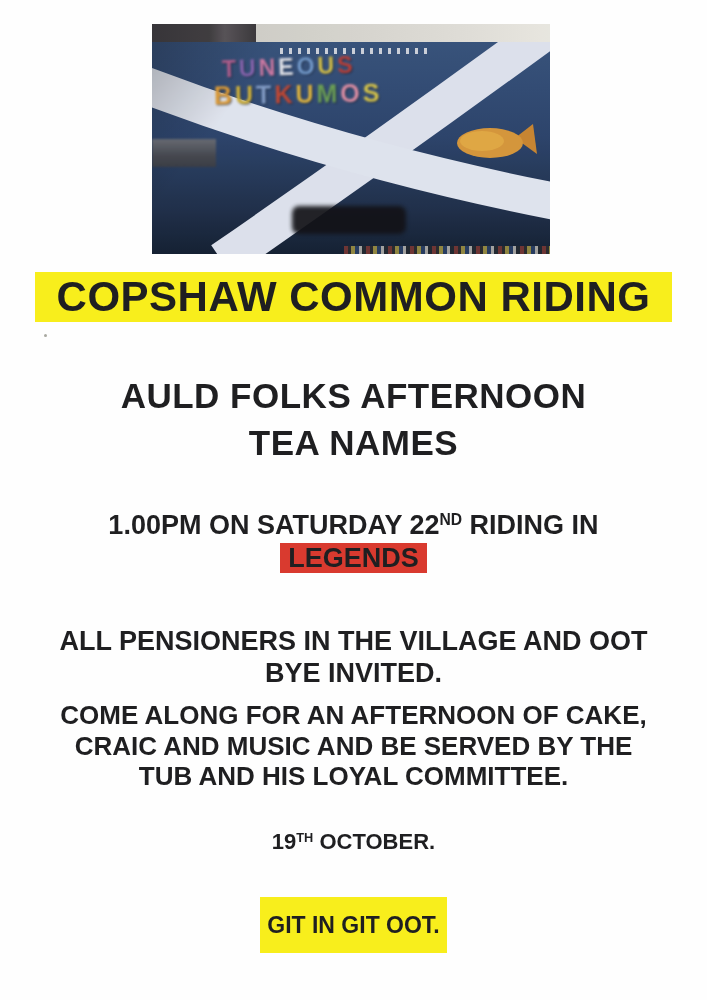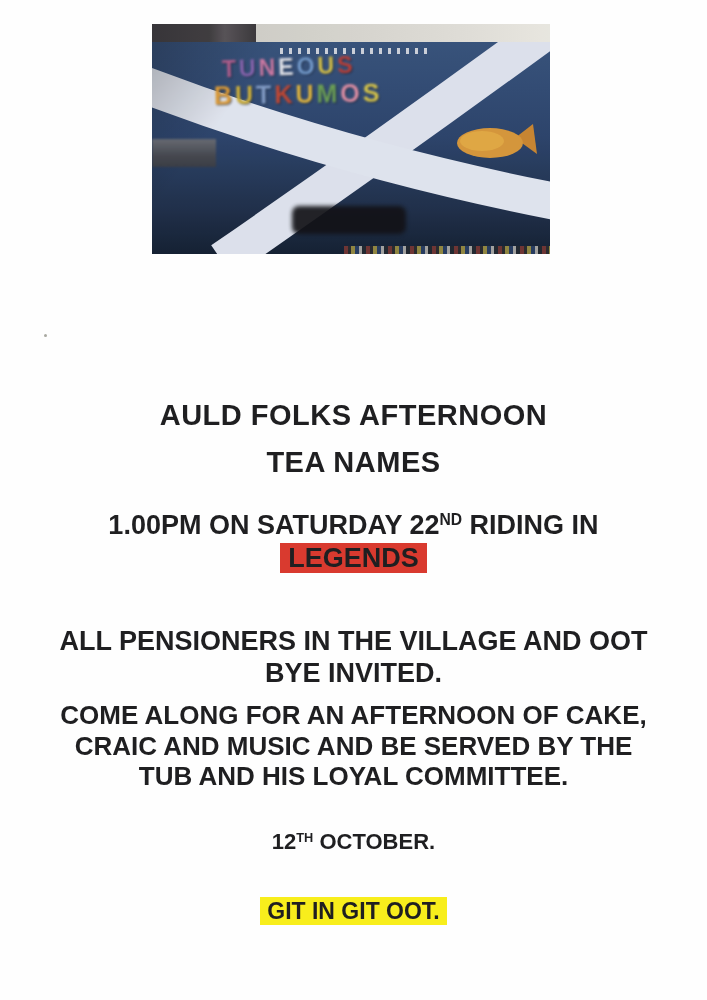--- a/index.html
+++ b/index.html
@@ -34,29 +34,29 @@
   .dark-blob{position:absolute;left:140px;top:182px;width:114px;height:28px;border-radius:7px;
     background:#0e0e13;filter:blur(2px);opacity:.92;}
   .noise-strip{position:absolute;left:192px;bottom:0;width:206px;height:8px;opacity:.8;filter:blur(.5px);
     background:repeating-linear-gradient(90deg,#8a3630 0 4px,#2b2b2b 4px 7px,#b3a13a 7px 11px,#27406e 11px 15px,#c8c4bc 15px 18px,#20262e 18px 22px);}
 
   
   .hl-yellow{background:var(--highlight-yellow,#f8ee1c);display:inline-block;}
   .hl-red{background:var(--highlight-red,#d93a2f);display:inline-block;}
   .title-wrap{top:272px;}
   .title-wrap .hl-yellow{font-size:42px;line-height:50px;padding:0 22px;letter-spacing:.5px;}
-  .heading{top:392px;font-size:29px;line-height:47px;letter-spacing:.5px;}
+  .heading{top:372px;font-size:35px;line-height:47px;letter-spacing:.5px;}
   .when{top:505px;font-size:27px;line-height:30px;}
   .venue-wrap{top:543px;text-align:center;}
   .venue-wrap .hl-red{font-size:27px;line-height:28px;padding:1px 8px;}
   .invite{top:606px;font-size:27px;line-height:31.5px;margin-top:20px;}
   .bodytext{top:700px;font-size:26px;line-height:30.5px;}
   .rsvp{top:825px;font-size:22px;line-height:25.5px;}
   .footer-wrap{top:897px;}
-  .footer-wrap .hl-yellow{font-size:23px;line-height:26px;padding:1px 7px;}
+  .footer-wrap .hl-yellow{font-size:23px;line-height:26px;padding:15px 7px;}
   .sup{font-size:.58em;vertical-align:.55em;letter-spacing:0;}
   .speck{position:absolute;left:44px;top:334px;width:3px;height:3px;border-radius:50%;background:#a9a9a1;}
 </style>
 </head>
 <body>
 
 <div class="page">
 
   <div class="photo">
     <div class="sky"></div>
@@ -88,20 +88,23 @@
     </svg>
 
     <div class="fringe"></div>
     <div class="letters letters-row1"><span style="color: rgb(182, 90, 142);">T</span><span style="color: rgb(138, 98, 180);">U</span><span style="color: rgb(210, 119, 166);">N</span><span style="color: rgb(228, 230, 238);">E</span><span style="color: rgb(111, 155, 210);">O</span><span style="color: rgb(217, 194, 58);">U</span><span style="color: rgb(196, 58, 50);">S</span></div>
     <div class="letters letters-row2"><span style="color: rgb(227, 154, 43);">B</span><span style="color: rgb(211, 177, 46);">U</span><span style="color: rgb(127, 156, 203);">T</span><span style="color: rgb(200, 67, 46);">K</span><span style="color: rgb(224, 178, 51);">U</span><span style="color: rgb(103, 160, 78);">M</span><span style="color: rgb(225, 139, 164);">O</span><span style="color: rgb(217, 197, 62);">S</span></div>
     <div class="gray-object"></div>
     <div class="dark-blob"></div>
     <div class="noise-strip"></div>
   </div>
 
+  <div class="center title-wrap">
+    <span class="hl-yellow">COPSHAW COMMON RIDING</span>
+  </div>
 
   <div class="center heading">
     <div>AULD FOLKS AFTERNOON</div>
     <div>TEA NAMES</div>
   </div>
 
   <div class="center when"><span>1.00PM ON SATURDAY 22</span><span class="sup">ND</span><span> RIDING IN</span></div>
 
   <div class="center venue-wrap">
     <span class="hl-red">LEGENDS</span>
@@ -112,21 +115,21 @@
     <div>BYE INVITED.</div>
   </div>
 
   <div class="center bodytext">
     <div>COME ALONG FOR AN AFTERNOON OF CAKE,</div>
     <div>CRAIC AND MUSIC AND BE SERVED BY THE</div>
     <div>TUB AND HIS LOYAL COMMITTEE.</div>
   </div>
 
   <div class="center rsvp">
-    <div><span>12</span><span class="sup">TH</span><span> OCTOBER.</span></div>
+    <div><span>19</span><span class="sup">TH</span><span> OCTOBER.</span></div>
   </div>
 
   <div class="center footer-wrap">
     <span class="hl-yellow">GIT IN GIT OOT.</span>
   </div>
 
   <div class="speck"></div>
 </div>
 
 </body></html>

